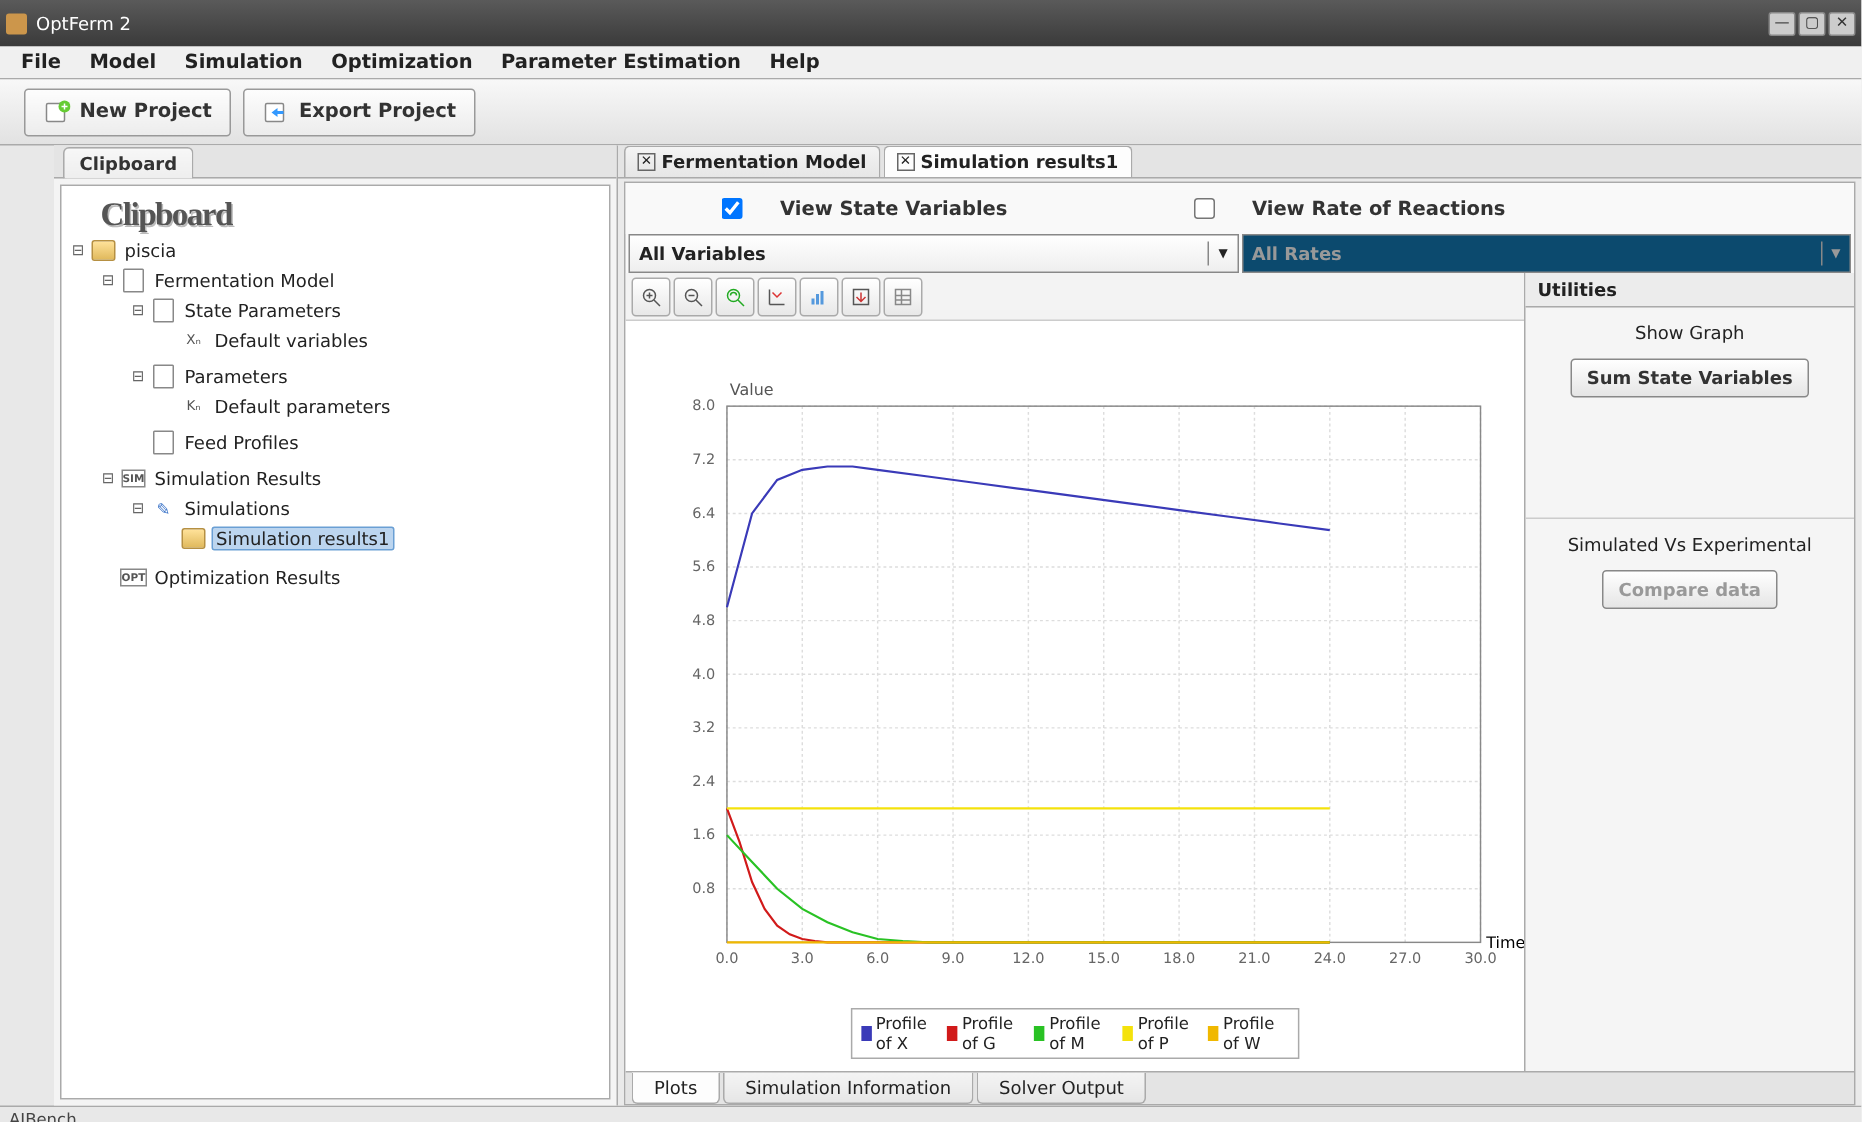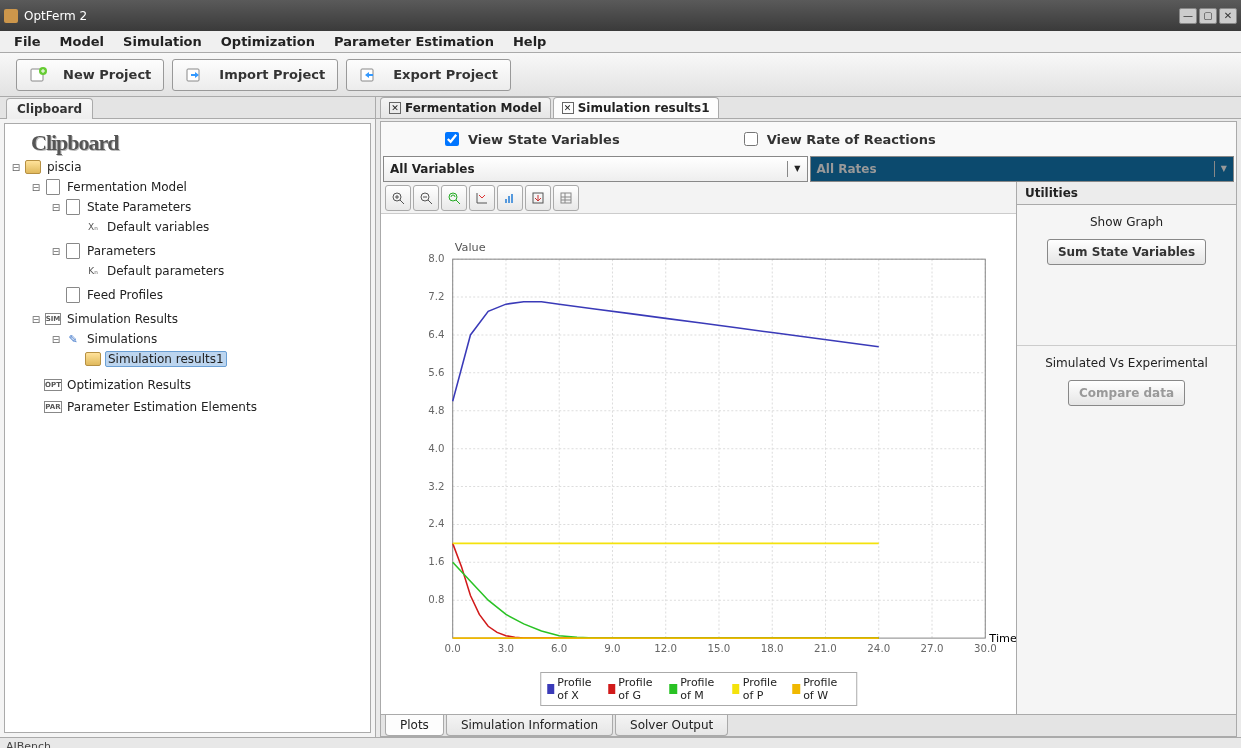--- a/index.html
+++ b/index.html
@@ -50,35 +50,36 @@
     border-bottom: 1px solid #aaa;
     display: flex;
     align-items: center;
     padding: 0 16px;
     gap: 8px;
   }
   .toolbtn {
     height: 32px;
     display: flex;
     align-items: center;
-    gap: 16px;
+    gap: 6px;
     padding: 0 12px;
     background: linear-gradient(#fdfdfd,#ececec);
     border: 1px solid #999;
     border-radius: 3px;
     font-size: 13px;
     font-weight: bold;
     color: #333;
     cursor: pointer;
   }
   .toolbtn .ticon { width:18px;height:18px; }
   
   .mainsplit {
     display:flex;
     height: calc(100% - 22px - 22px - 44px - 20px);
+    padding-left: 36px;
   }
   
   .leftpanel {
     width: 376px;
     display:flex;
     flex-direction:column;
     background:#f4f4f4;
     border-right:1px solid #aaa;
   }
   .paneltabbar{
@@ -113,21 +114,21 @@
     padding:3px 8px; background:linear-gradient(#f4f4f4,#e6e6e6); border:1px solid #aaa; border-bottom:none; border-radius:4px 4px 0 0; display:flex; align-items:center; gap:4px; font-weight:bold; font-size:12px;
   }
   .doctab.active { background:#fdfdfd; }
   .doctab .closeicon { width:12px;height:12px;border:1px solid #666;display:flex;align-items:center;justify-content:center;font-size:9px;line-height:1;}
   .doccontent {
     flex:1; background:#f9f9f9; margin:2px 4px 0 4px; border:1px solid #aaa; display:flex; flex-direction:column; overflow:hidden;
   }
   .viewopts {
     height:34px; display:flex; align-items:center; padding:0 60px; gap:120px; background:#f9f9f9;
   }
-  .chk { display:flex; align-items:center; gap:6px; font-weight:bold; font-size:13px; color:#333;}
+  .chk { display:flex; align-items:center; gap:22px; font-weight:bold; font-size:13px; color:#333;}
   .chk input { width:14px;height:14px; }
   .comborow { height:26px; display:flex; gap:2px; padding:0 2px; }
   .combo { flex:1; display:flex; align-items:center; border:1px solid #888; background:linear-gradient(#fff,#eee); padding:0 6px; font-size:12px; font-weight:bold; justify-content:space-between;}
   .combo.disabled { color:#999; background:#0c4a6e; }
   .combo .arrow { border-left:1px solid #888; padding:4px 6px; margin-right:-6px; font-size:8px; line-height:1;}
   .chartbody { flex:1; display:flex; overflow:hidden; }
   .chartmain { flex:1; display:flex; flex-direction:column; }
   .charttoolbar {
     height:32px; display:flex; align-items:center; gap:2px; padding:4px 4px; border-bottom:1px solid #ccc; background:#f3f3f3;
   }
@@ -181,27 +182,20 @@
 </div>
 
 <div class="toolbar">
   <div class="toolbtn">
     <svg class="ticon" viewBox="0 0 18 18">
         <rect x="2" y="3" width="12" height="12" rx="1" fill="#fff" stroke="#888"></rect>
         <circle cx="14" cy="5" r="4" fill="#6c3"></circle>
         <path d="M14 3v4M12 5h4" stroke="#fff"></path>
       </svg>
     <span>New Project</span>
-  </div>
-  <div class="toolbtn">
-    <svg class="ticon" viewBox="0 0 18 18">
-        <rect x="2" y="3" width="12" height="12" rx="1" fill="#fff" stroke="#888"></rect>
-        <path d="M14 9l-4 3v-2H6v-2h4V6z" fill="#39f"></path>
-      </svg>
-    <span>Import Project</span>
   </div>
   <div class="toolbtn">
     <svg class="ticon" viewBox="0 0 18 18">
         <rect x="2" y="3" width="12" height="12" rx="1" fill="#fff" stroke="#888"></rect>
         <path d="M6 9l4-3v2h4v2h-4v2z" fill="#39f"></path>
       </svg>
     <span>Export Project</span>
   </div>
 </div>
 
@@ -308,29 +302,20 @@
                 </li>
               </ul>
             </li>
             <li>
                 <div class="node">
               <span class="handle">&nbsp;</span>
               <span class="nicon">
                     <span class="simicon">OPT</span>
                   </span>
               <span class="label">Optimization Results</span>
-            </div>
-              </li>
-            <li>
-                <div class="node">
-              <span class="handle">&nbsp;</span>
-              <span class="nicon">
-                    <span class="simicon">PAR</span>
-                  </span>
-              <span class="label">Parameter Estimation Elements</span>
             </div>
               </li>
           </ul>
         </li>
       </ul>
     </div>
   </div>
 
   <div class="rightpanel">
     <div class="doctabbar">

